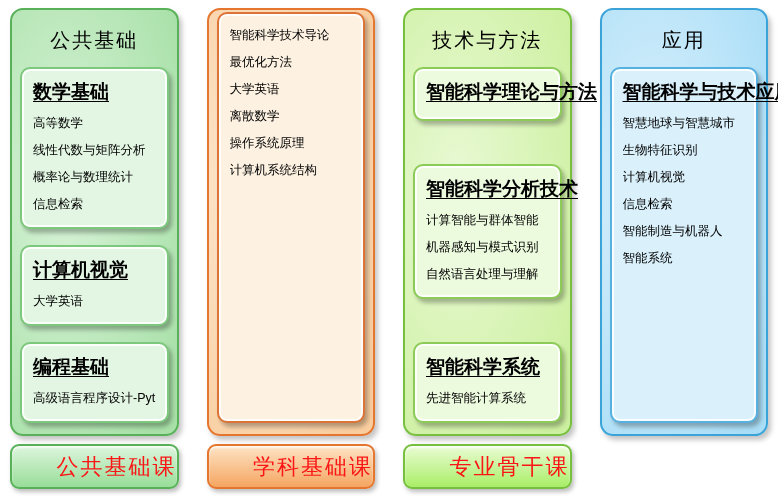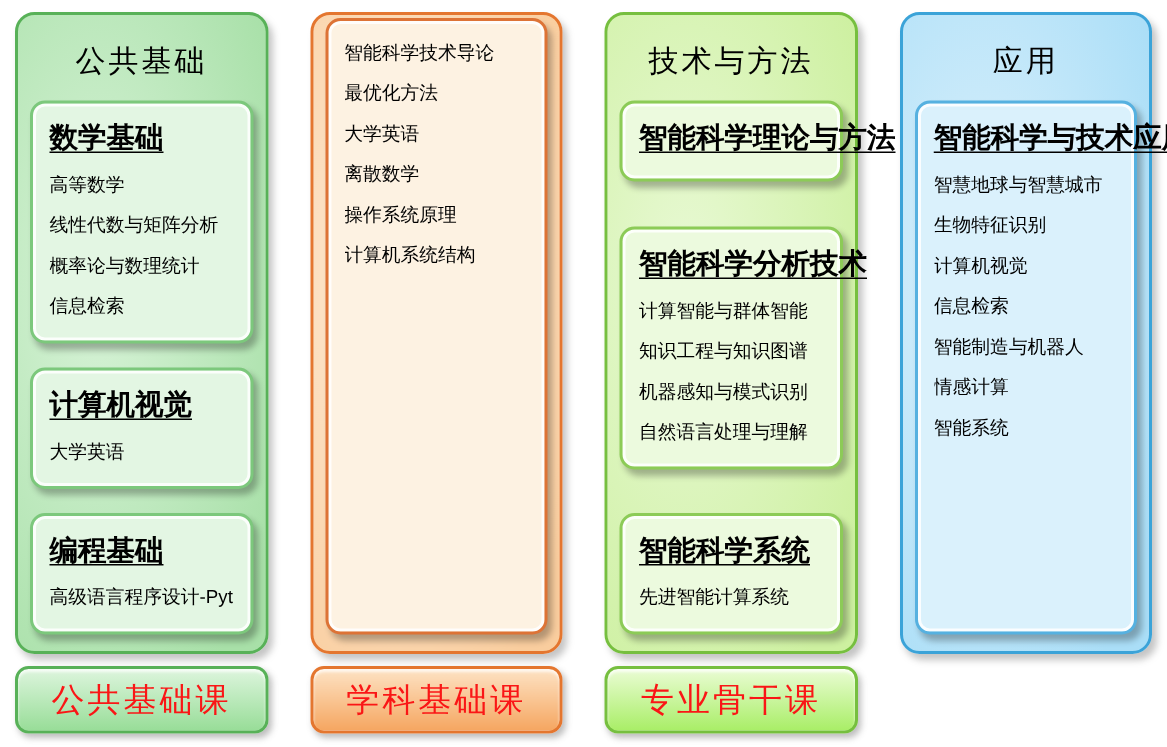--- a/index.html
+++ b/index.html
@@ -43,21 +43,21 @@
     margin:2px 0 5px;white-space:nowrap;font-family:Liberation Mono, monospace;
   }
   .course-item{
     font-size:12.5px;line-height:27px;white-space:nowrap;overflow:hidden;
   }
   .footer-box{
     box-sizing:border-box;margin-top:8px;height:45px;flex:0 0 auto;
     border:2px solid var(--border);border-radius:9px;
     background:linear-gradient(to bottom, var(--fTop) 0%, var(--fBot) 100%);
     box-shadow:inset 0 2px 2px rgba(255,255,255,.75), 2px 3px 4px rgba(110,110,110,.45);
-    display:flex;align-items:center;justify-content:center;
+    display:flex;align-items:center;justify-content:flex-end;
   }
   .footer-box span{
     font-size:22px;letter-spacing:2px;color:var(--labelRed);white-space:nowrap;
   }
 </style>
 </head>
 <body>
 
 <div class="board" style="--labelRed: #fa1616;">
     <div class="column" style="--border: #58b158; --panelLight: #d8f3d8; --panelBase: #a8e0a8; --gbg: #e3f6e3; --ring: #7cc87c; --fTop: #ddf5dd; --fBot: #98dd98;">
@@ -114,21 +114,20 @@
       <div class="panel">
         <div class="panel-title">技术与方法</div>
         <div class="panel-body">
           <div class="group">
             <div class="group-title">智能科学理论与方法</div>
           </div>
           <div class="group">
             <div class="group-title">智能科学分析技术</div>
             <div class="course-list">
               <div class="course-item">计算智能与群体智能</div>
-              <div class="course-item">知识工程与知识图谱</div>
               <div class="course-item">机器感知与模式识别</div>
               <div class="course-item">自然语言处理与理解</div>
             </div>
           </div>
           <div class="group">
             <div class="group-title">智能科学系统</div>
             <div class="course-list">
               <div class="course-item">先进智能计算系统</div>
             </div>
           </div>
@@ -143,20 +142,19 @@
         <div class="panel-title">应用</div>
         <div class="panel-body">
           <div class="group stretch">
             <div class="group-title">智能科学与技术应用</div>
             <div class="course-list">
               <div class="course-item">智慧地球与智慧城市</div>
               <div class="course-item">生物特征识别</div>
               <div class="course-item">计算机视觉</div>
               <div class="course-item">信息检索</div>
               <div class="course-item">智能制造与机器人</div>
-              <div class="course-item">情感计算</div>
               <div class="course-item">智能系统</div>
             </div>
           </div>
         </div>
       </div>
     </div>
   </div>
 
 </body></html>

